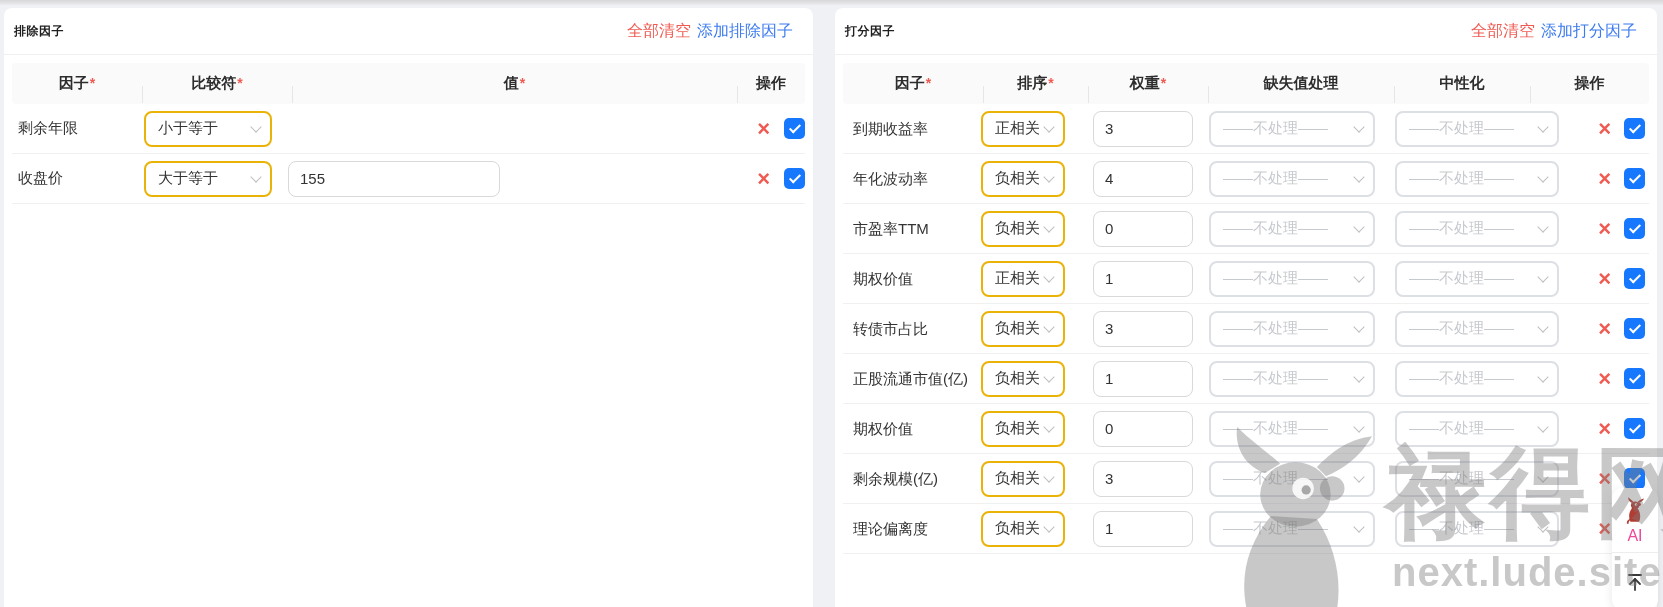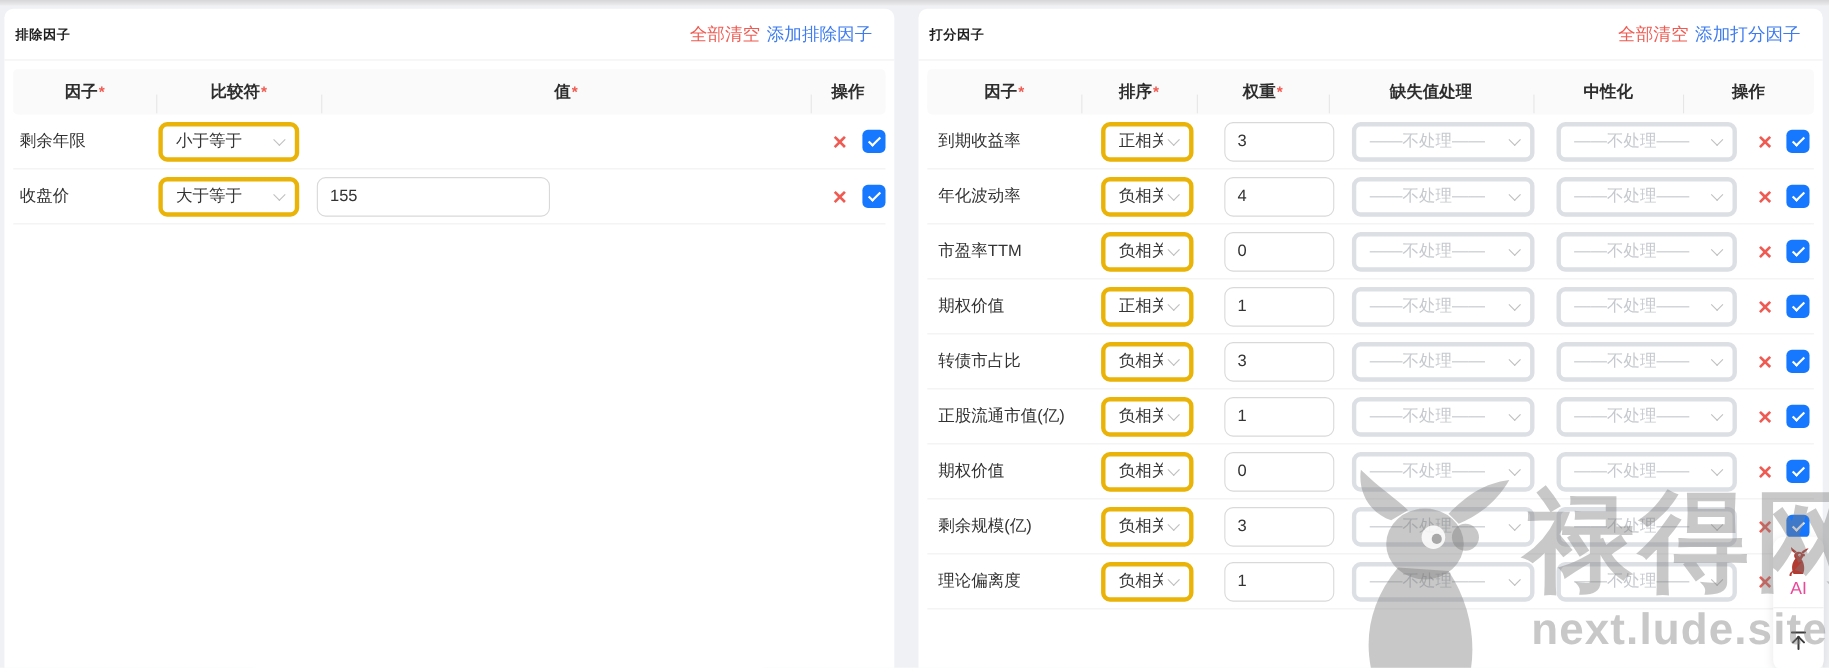--- a/index.html
+++ b/index.html
@@ -58,28 +58,28 @@
   .cell { flex: none; }
 
   
   .l-factor { width: 120px; margin-left: 6px; }
   .l-comp   { width: 128px; margin-left: 6px; }
   .l-val    { width: 212px; margin-left: 16px; }
   .l-ops    { flex: 1; display: flex; justify-content: flex-end; align-items: center; gap: 14px; padding-right: 0; }
 
   
   .r-factor  { width: 118px; margin-left: 10px; line-height: 1.45; }
-  .r-sort    { width: 84px;  margin-left: 30px; }
+  .r-sort    { width: 84px;  margin-left: 10px; }
   .r-weight  { width: 100px; margin-left: 28px; }
   .r-missing { width: 166px; margin-left: 16px; }
   .r-neutral { width: 164px; margin-left: 20px; }
   .r-ops     { flex: 1; display: flex; justify-content: flex-end; align-items: center; gap: 13px; padding-right: 4px; }
 
   .select {
-    height: 36px; border: 4px solid #eab308; border-radius: 8px;
+    height: 36px; border: 2px solid #eab308; border-radius: 8px;
     display: flex; align-items: center; justify-content: space-between;
     padding: 0 10px 0 12px; background: #fff; cursor: pointer; width: 100%;
   }
   .select .txt { font-size: 15px; color: #333; white-space: nowrap; overflow: hidden; }
   .select.disabled .txt { color: #c6c9ce; }
   .select.disabled { border-color: #dcdfe3; }
   .chev {
     flex: none; width: 8px; height: 8px; margin-top: -4px; margin-left: 6px;
     border-right: 1.6px solid #bfbfbf; border-bottom: 1.6px solid #bfbfbf;
     transform: rotate(45deg);

